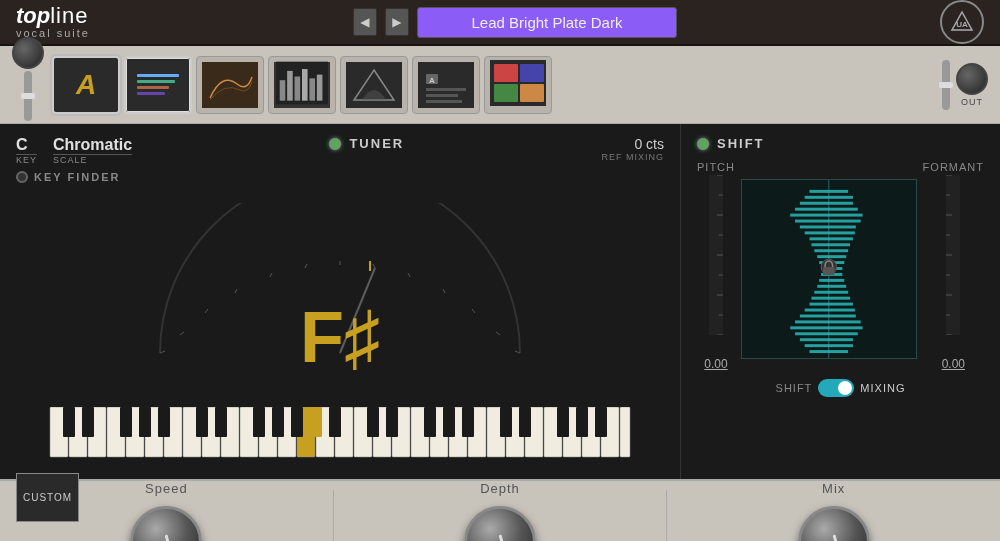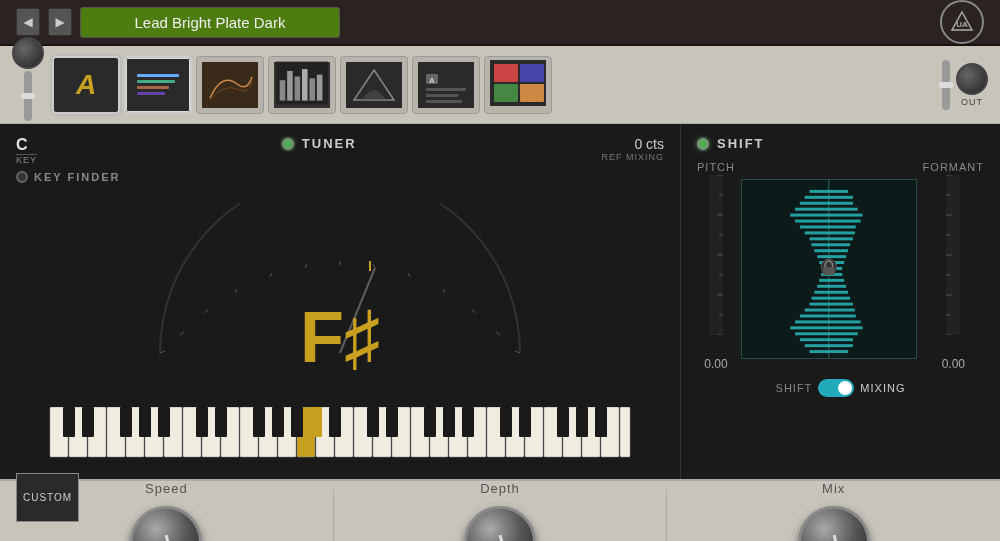--- a/index.html
+++ b/index.html
@@ -64,21 +64,21 @@
       height: 28px;
       cursor: pointer;
       display: flex;
       align-items: center;
       justify-content: center;
       font-size: 12px;
       border-radius: 2px;
     }
 
     .preset-name-box {
-      background: #4d7c0f;
+      background: #8b5cf6;
       border: 1px solid #555;
       color: #eee;
       padding: 6px 20px;
       font-size: 15px;
       min-width: 260px;
       text-align: center;
       border-radius: 3px;
     }
 
     .ua-logo {
@@ -357,20 +357,21 @@
 
     .axis-label {
       font-size: 11px;
       color: #888;
       letter-spacing: 1px;
     }
 
     .axis-value {
       font-size: 12px;
       color: #aaa;
+      text-decoration: underline;
     }
 
     .live-mixing-row {
       display: flex;
       align-items: center;
       justify-content: center;
       gap: 6px;
     }
 
     .toggle-switch {
@@ -485,20 +486,26 @@
       align-items: center;
       justify-content: center;
     }
   </style>
 </head>
 <body>
 
 <div class="main-container">
 
   <div class="header">
+    <div class="logo-area">
+      <div class="logo-topline">
+        <span style="font-style:italic; font-weight:900; letter-spacing:0;">top</span><span style="font-weight:300; font-style:normal;">line</span>
+      </div>
+      <div class="logo-sub">vocal suite</div>
+    </div>
 
     <div class="preset-nav">
       <div class="nav-btn">◀</div>
       <div class="nav-btn">▶</div>
       <div class="preset-name-box">Lead Bright Plate Dark</div>
     </div>
 
     <div class="ua-logo">
       <svg width="28" height="28" viewBox="0 0 28 28">
         <path d="M14 4 L24 22 L4 22 Z" fill="none" stroke="#aaa" stroke-width="1.5"></path>
@@ -604,20 +611,24 @@
 
   <div class="main-content">
 
     <div class="tuner-section">
 
       <div style="display:flex; align-items:flex-start; justify-content:space-between;">
         <div style="display:flex; gap:16px;">
           <div class="key-info">
             <div class="key-value">C</div>
             <div class="key-label">KEY</div>
+          </div>
+          <div class="key-info">
+            <div class="key-value">Chromatic</div>
+            <div class="key-label">SCALE</div>
           </div>
         </div>
 
         <div class="tuner-title">
           <span class="radio-dot green"></span>
           <span class="label-text">TUNER</span>
         </div>
 
         <div class="ref-pitch">
           <div class="ref-value">0 cts</div>

